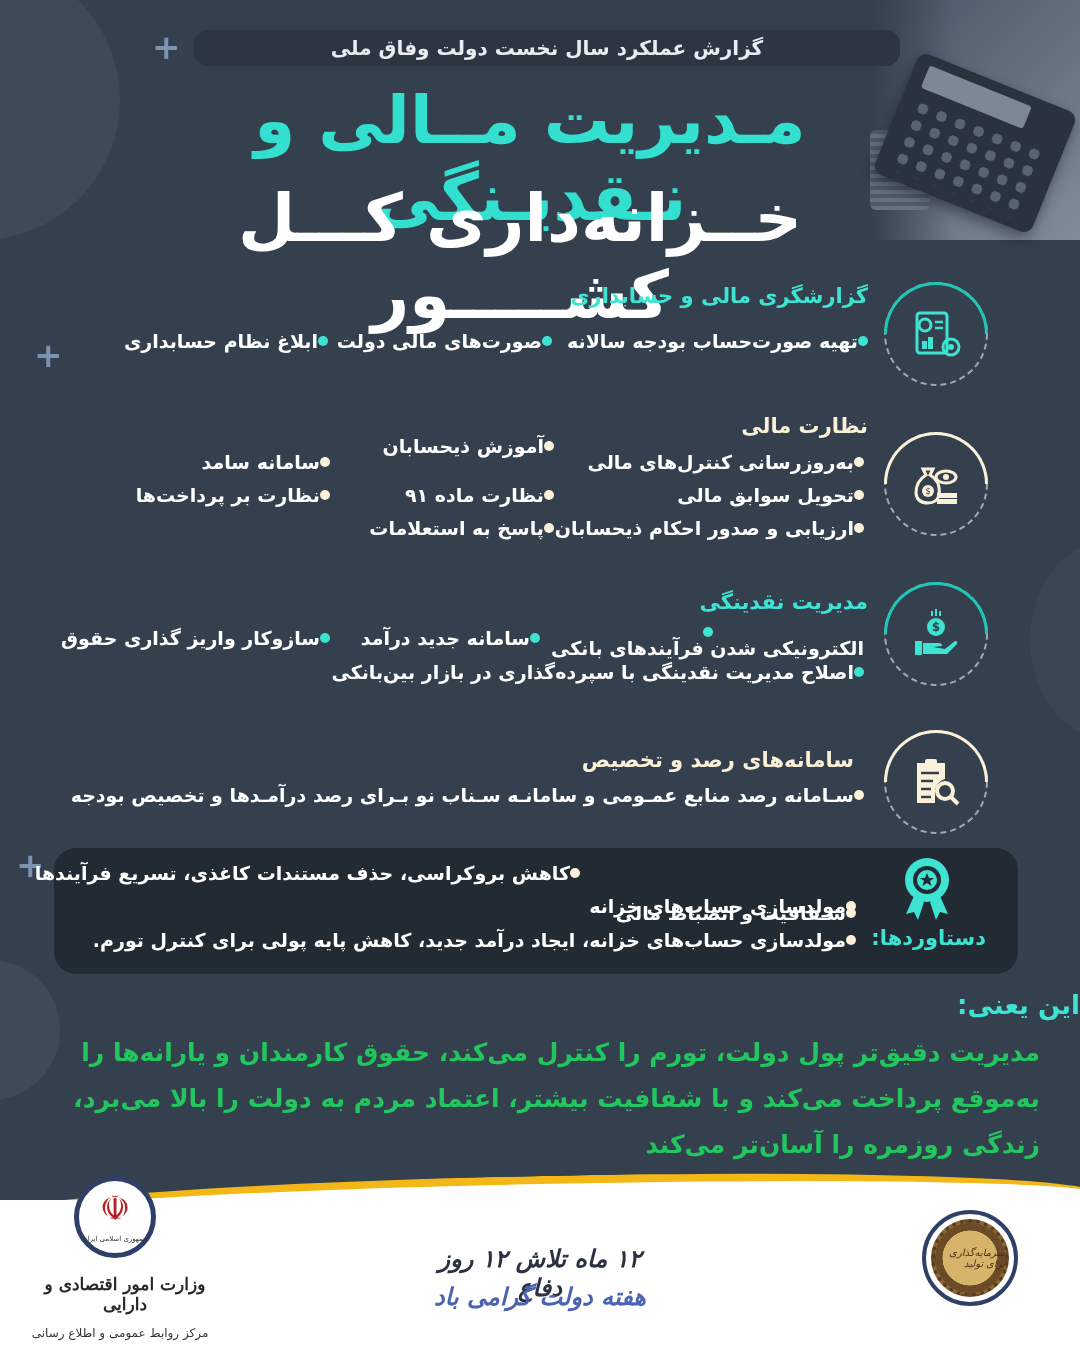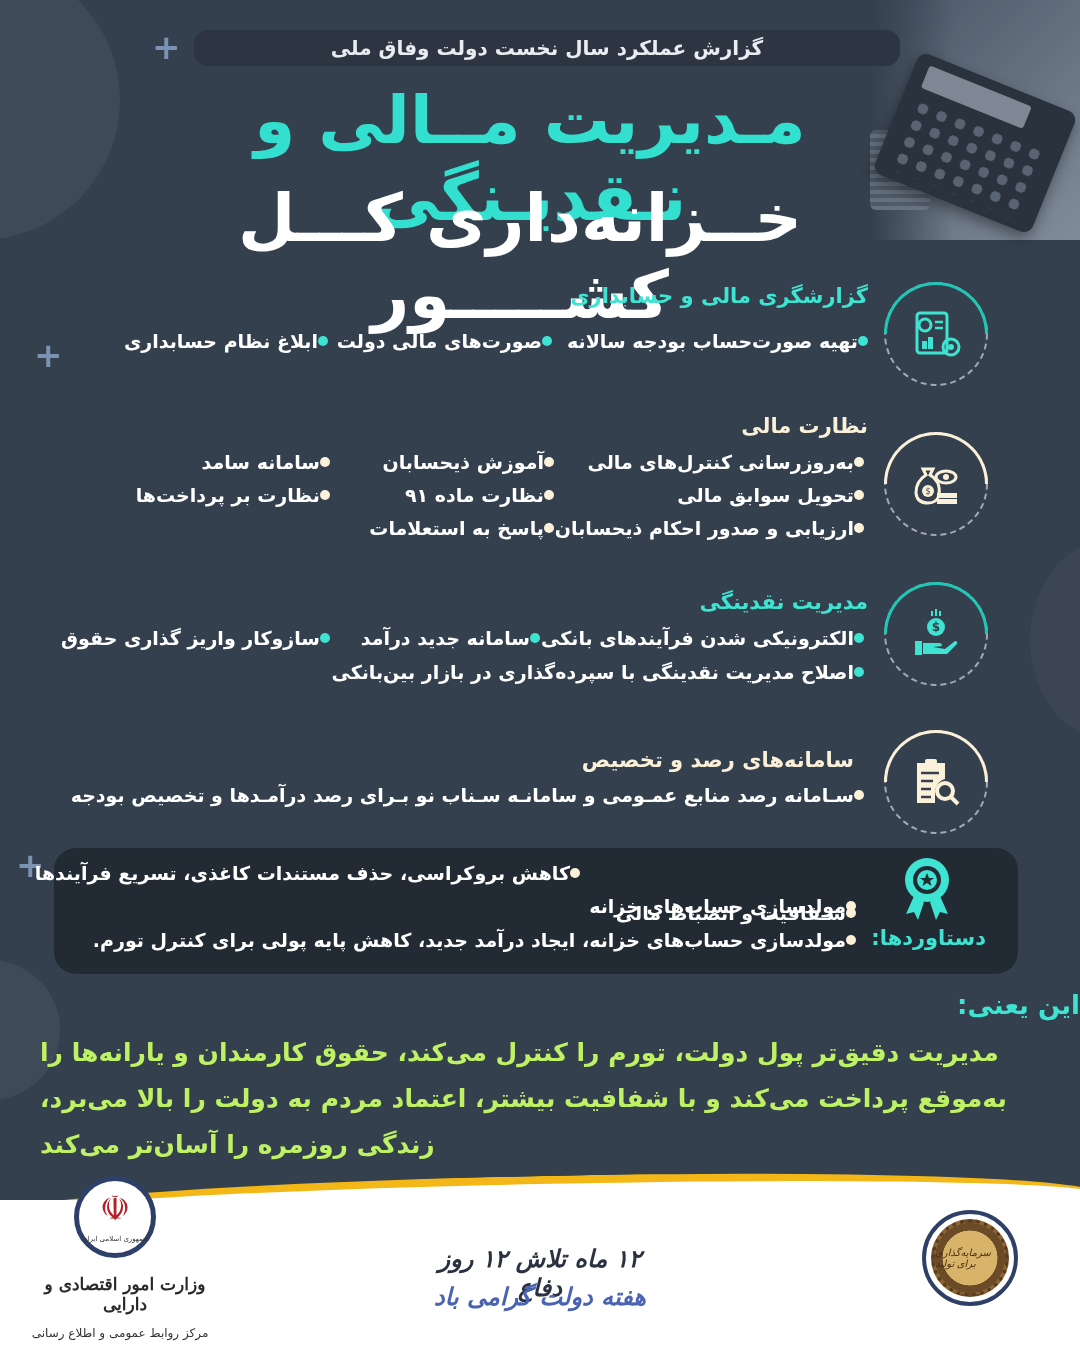--- a/index.html
+++ b/index.html
@@ -70,21 +70,21 @@
 
   
   .ach-box {
     position: absolute; left: 54px; top: 848px; width: 964px; height: 126px;
     background: #222a34; border-radius: 22px;
   }
   .ach-label { position: absolute; right: 94px; top: 926px; font-size: 21px; font-weight: bold; color: #3ee3d2; }
 
   
   .summary-title { position: absolute; left: 0; width: 1080px; top: 990px; text-align: right; font-size: 26px; font-weight: bold; color: #3ee3d2; }
-  .summary-line { position: absolute; left: 40px; width: 1000px; text-align: left; font-size: 25px; font-weight: bold; color: #bef264; }
+  .summary-line { position: absolute; left: 40px; width: 1000px; text-align: right; font-size: 25px; font-weight: bold; color: #22c55e; }
 
   
   .footer-white {
     position: absolute; left: 0; top: 1200px; width: 1080px; height: 150px;
     background: #ffffff;
   }
   .footer-wave {
     position: absolute; left: -20px; top: 1176px; width: 1120px; height: 80px;
     background: #ffffff; border-top: 8px solid #f3b718;
     border-radius: 50% 50% 0 0 / 30px 30px 0 0; transform: rotate(-1.2deg);
@@ -99,21 +99,21 @@
   .ministry { position: absolute; left: 40px; top: 1274px; width: 170px; text-align: center; font-family: "DejaVu Serif", serif; font-size: 17px; font-weight: bold; color: #2a2a2a; }
   .dept { position: absolute; left: 30px; top: 1310px; width: 180px; text-align: center; font-size: 12px; color: #333; margin-top: 16px; }
   .slogan-1 { position: absolute; left: 420px; top: 1244px; width: 240px; text-align: center; font-family: "DejaVu Serif", serif; font-size: 24px; font-weight: bold; font-style: italic; color: #2a3140; }
   .slogan-2 { position: absolute; left: 420px; top: 1282px; width: 240px; text-align: center; font-family: "DejaVu Serif", serif; font-size: 24px; font-weight: bold; font-style: italic; color: #4a63b3; }
   .seal {
     position: absolute; left: 922px; top: 1210px; width: 96px; height: 96px; border-radius: 50%;
     background: #ffffff; border: 4px solid #2e4068;
     display: flex; align-items: center; justify-content: center;
   }
   .seal .gear { width: 78px; height: 78px; border-radius: 50%; background: radial-gradient(circle, #d8b46a 0 55%, #6b4a27 56% 70%, #8a6533 71%); border: 4px dotted #5a3c1e; display: flex; align-items: center; justify-content: center; }
-  .seal .gear span { font-family: Liberation Serif, serif; font-size: 10px; color: #4a2f12; font-style: italic; text-align: left; }
+  .seal .gear span { font-family: Liberation Sans, sans-serif; font-size: 10px; color: #4a2f12; font-style: italic; text-align: right; }
 </style>
 </head>
 <body>
 
 <div class="bg-circle" style="left:-160px; top:-40px; width:280px; height:280px;"></div>
 <div class="bg-circle" style="left:-80px; top:960px; width:140px; height:140px;"></div>
 <div class="bg-circle" style="left:1030px; top:540px; width:160px; height:200px; opacity:.6;"></div>
 <div class="plus" style="left:152px; top:30px;">+</div>
 <div class="plus" style="left:34px; top:338px;">+</div>
 <div class="plus" style="left:16px; top:848px;">+</div>
@@ -171,21 +171,21 @@
       <circle cx="35" cy="18" r="3" fill="#fbf1d8"></circle>
       <rect x="26" y="34" width="20" height="5" fill="#fbf1d8"></rect>
         <rect x="26" y="40" width="20" height="5" fill="#fbf1d8"></rect>
     </svg>
   </div>
   <div class="sec-title cream" style="right:212px; top:414px;">نظارت مالی</div>
   <div class="bullet" style="right:216px; top:451px;">
       <span class="dot cream"></span>
       <span>به‌روزرسانی کنترل‌های مالی</span>
     </div>
-  <div class="bullet" style="right:526px; top:451px;justify-content:space-between;">
+  <div class="bullet" style="right:526px; top:435px;justify-content:space-between;">
       <span class="dot cream"></span>
       <span>آموزش ذیحسابان</span>
     </div>
   <div class="bullet" style="right:750px; top:451px;">
       <span class="dot cream"></span>
       <span>سامانه سامد</span>
     </div>
   <div class="bullet" style="right:216px; top:484px;">
       <span class="dot cream"></span>
       <span>تحویل سوابق مالی</span>
@@ -215,21 +215,21 @@
       <line x1="21" y1="2" x2="21" y2="7" stroke="#3ee3d2" stroke-width="2"></line>
       <line x1="25" y1="0" x2="25" y2="7" stroke="#3ee3d2" stroke-width="2"></line>
       <line x1="29" y1="2" x2="29" y2="7" stroke="#3ee3d2" stroke-width="2"></line>
       <circle cx="25" cy="18" r="9" fill="#3ee3d2"></circle>
       <text x="25" y="22" font-size="12" text-anchor="middle" fill="#35404e" font-weight="bold">$</text>
       <rect x="4" y="32" width="7" height="14" fill="#3ee3d2"></rect>
       <path d="M12 34 L28 34 Q31 34 31 37 L22 38 L34 40 L44 32 Q47 32 46 35 L36 45 L12 45 Z" fill="#3ee3d2"></path>
     </svg>
   </div>
   <div class="sec-title teal" style="right:212px; top:590px;">مدیریت نقدینگی</div>
-  <div class="bullet" style="right:216px; top:627px;">
+  <div class="bullet" style="right:216px; top:627px;flex-direction:column;">
       <span class="dot teal"></span>
       <span>الکترونیکی شدن فرآیندهای بانکی</span>
     </div>
   <div class="bullet" style="right:540px; top:627px;">
       <span class="dot teal"></span>
       <span>سامانه جدید درآمد</span>
     </div>
   <div class="bullet" style="right:750px; top:627px;">
       <span class="dot teal"></span>
       <span>سازوکار واریز گذاری حقوق</span>

